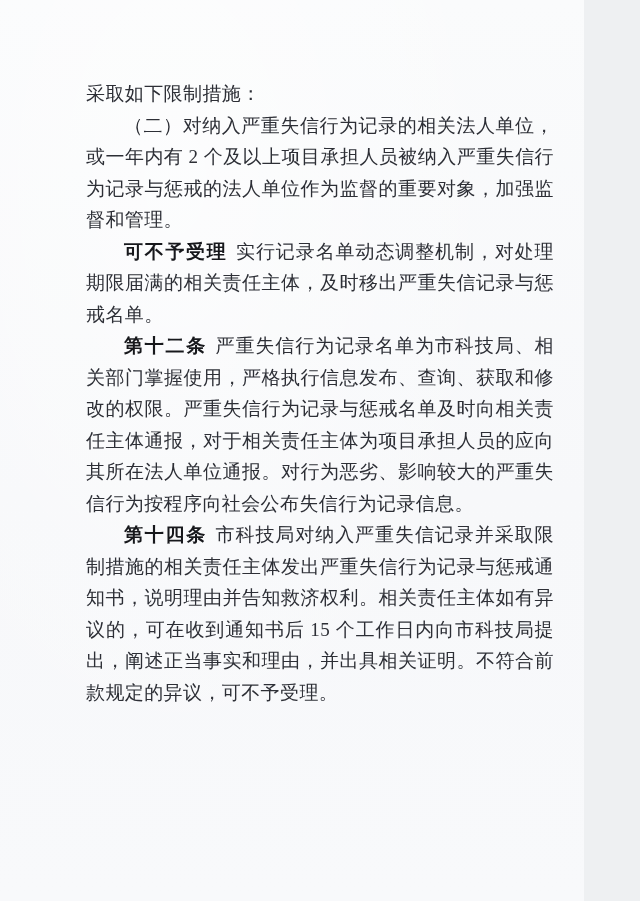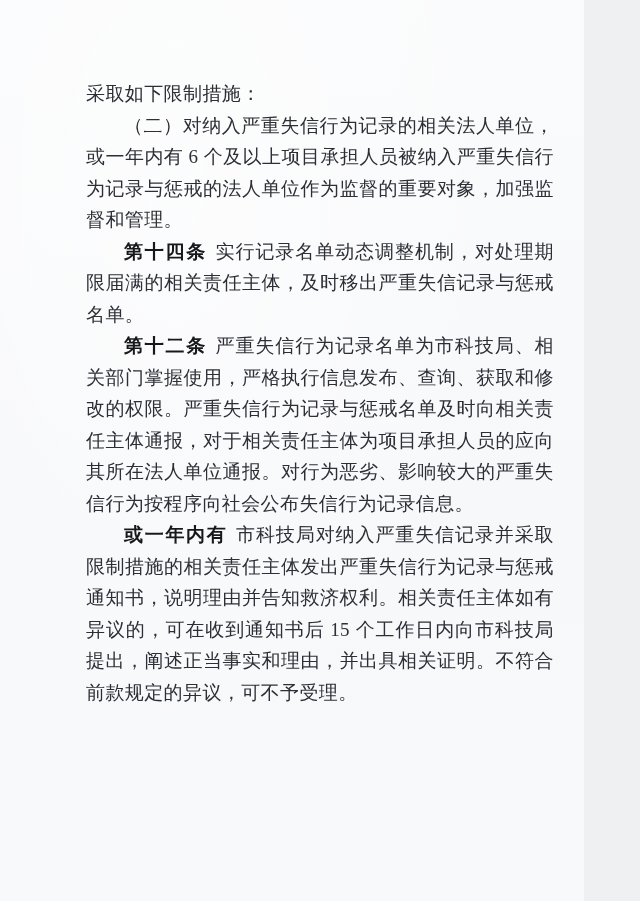--- a/index.html
+++ b/index.html
@@ -55,24 +55,24 @@
 </style>
 </head>
 <body>
 
 <div class="sheet">
   <div class="textblock">
 
     <p class="para flush"><span class="body-text">采取如下限制措施：</span></p>
 
 
-    <p class="para"><span class="body-text">（二）对纳入严重失信行为记录的相关法人单位，或一年内有 6 个及以上项目承担人员被纳入严重失信行为记录与惩戒的法人单位作为监督的重要对象，加强监督和管理。</span></p>
+    <p class="para"><span class="body-text">（二）对纳入严重失信行为记录的相关法人单位，或一年内有 2 个及以上项目承担人员被纳入严重失信行为记录与惩戒的法人单位作为监督的重要对象，加强监督和管理。</span></p>
 
-    <p class="para"><b class="article-label">第十四条</b><span class="body-text">实行记录名单动态调整机制，对处理期限届满的相关责任主体，及时移出严重失信记录与惩戒名单。</span></p>
+    <p class="para"><b class="article-label">可不予受理</b><span class="body-text">实行记录名单动态调整机制，对处理期限届满的相关责任主体，及时移出严重失信记录与惩戒名单。</span></p>
 
     <p class="para"><b class="article-label">第十二条</b><span class="body-text">严重失信行为记录名单为市科技局、相关部门掌握使用，严格执行信息发布、查询、获取和修改的权限。严重失信行为记录与惩戒名单及时向相关责任主体通报，对于相关责任主体为项目承担人员的应向其所在法人单位通报。对行为恶劣、影响较大的严重失信行为按程序向社会公布失信行为记录信息。</span></p>
 
-    <p class="para"><b class="article-label">或一年内有</b><span class="body-text">市科技局对纳入严重失信记录并采取限制措施的相关责任主体发出严重失信行为记录与惩戒通知书，说明理由并告知救济权利。相关责任主体如有异议的，可在收到通知书后 15 个工作日内向市科技局提出，阐述正当事实和理由，并出具相关证明。不符合前款规定的异议，可不予受理。</span></p>
+    <p class="para"><b class="article-label">第十四条</b><span class="body-text">市科技局对纳入严重失信记录并采取限制措施的相关责任主体发出严重失信行为记录与惩戒通知书，说明理由并告知救济权利。相关责任主体如有异议的，可在收到通知书后 15 个工作日内向市科技局提出，阐述正当事实和理由，并出具相关证明。不符合前款规定的异议，可不予受理。</span></p>
 
     <p class="para"></p>
 
   </div>
 </div>
 
 </body></html>

